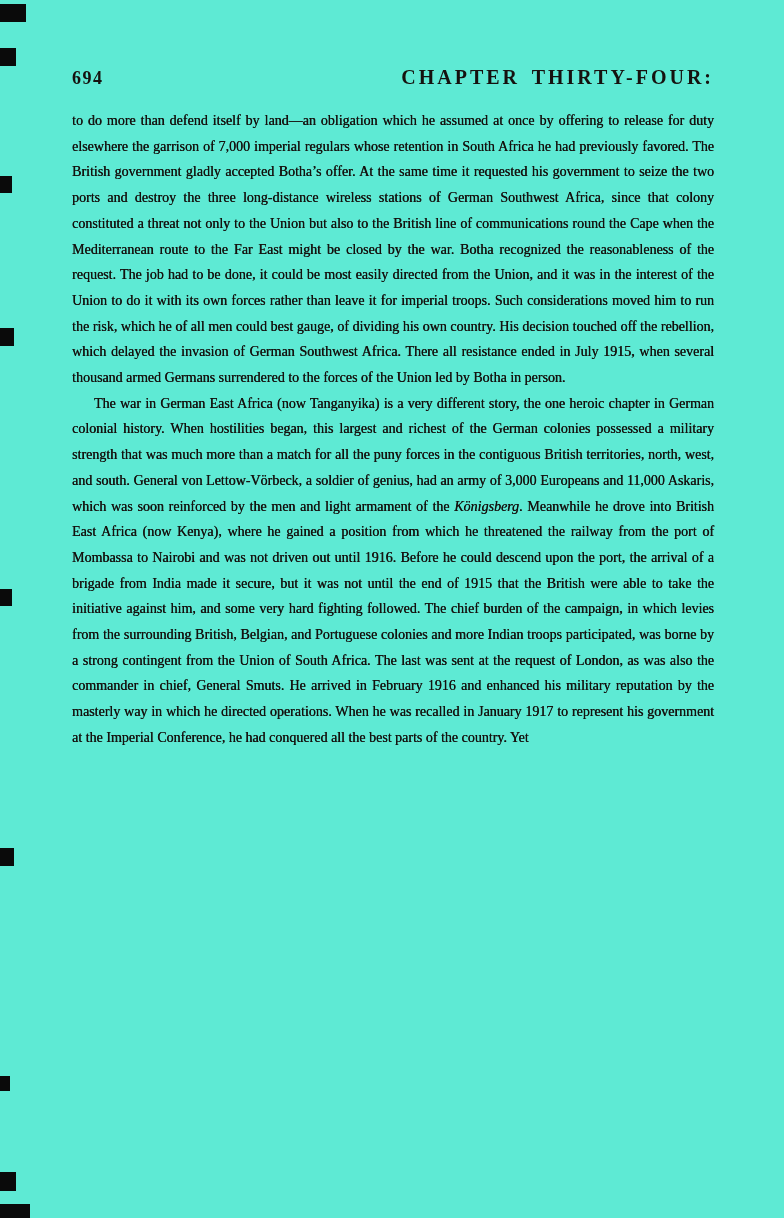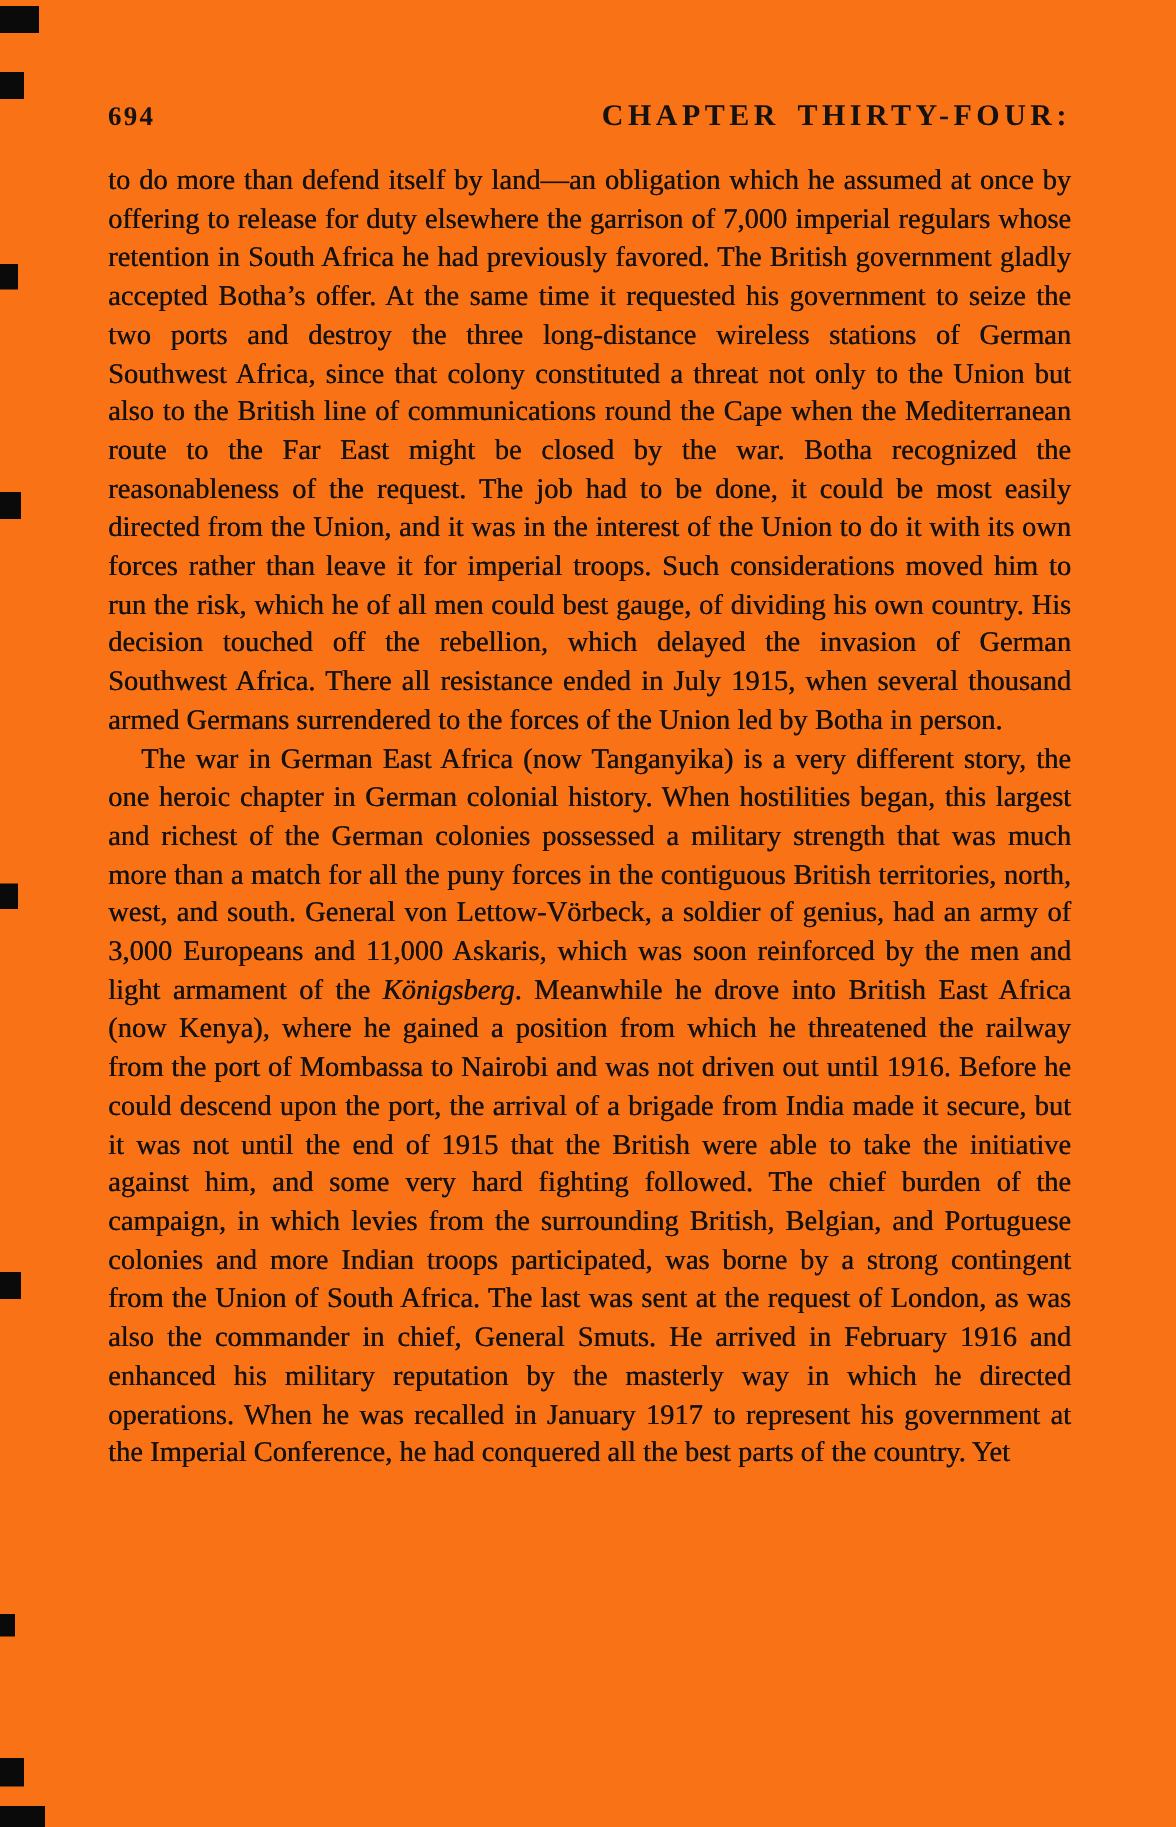--- a/index.html
+++ b/index.html
@@ -10,21 +10,21 @@
     width: 784px;
     height: 1218px;
     position: relative;
     overflow: hidden;
     background: #f6f5f1;
     font-family: "Liberation Serif", "DejaVu Serif", serif;
   }
   .page {
     position: absolute;
     inset: 0;
-    background: #f97316;
+    background: #5eead4;
     color: #15120f;
   }
   .running-head {
     position: absolute;
     top: 66px;
     left: 72px;
     width: 642px;
     display: flex;
     justify-content: space-between;
     align-items: baseline;
@@ -38,21 +38,21 @@
     font-weight: bold;
     font-size: 20px;
     letter-spacing: 3px;
     word-spacing: 4px;
   }
   .text-block {
     position: absolute;
     top: 108px;
     left: 72px;
     width: 642px;
-    font-size: 19px;
+    font-size: 14px;
     line-height: 25.7px;
     text-align: justify;
   }
   .para {
     margin: 0;
     text-shadow: 0.3px 0 0 currentColor; 
   }
   .para.indent {
     text-indent: 22px;
   }

